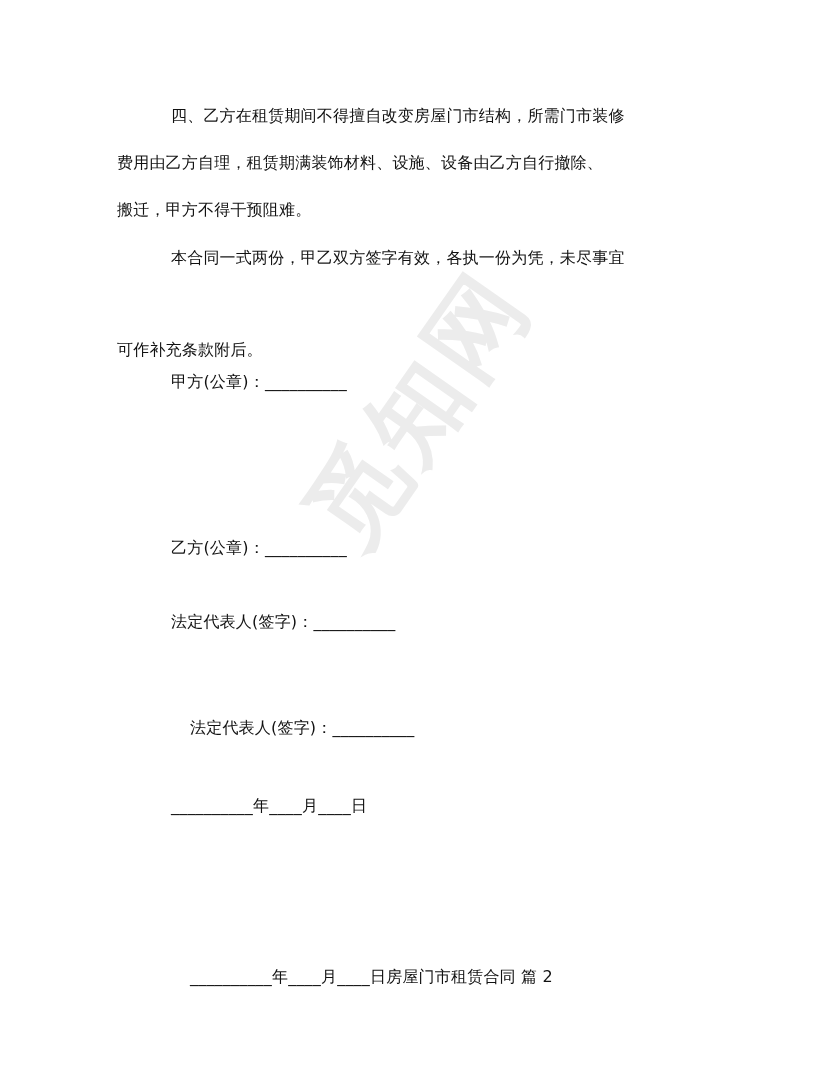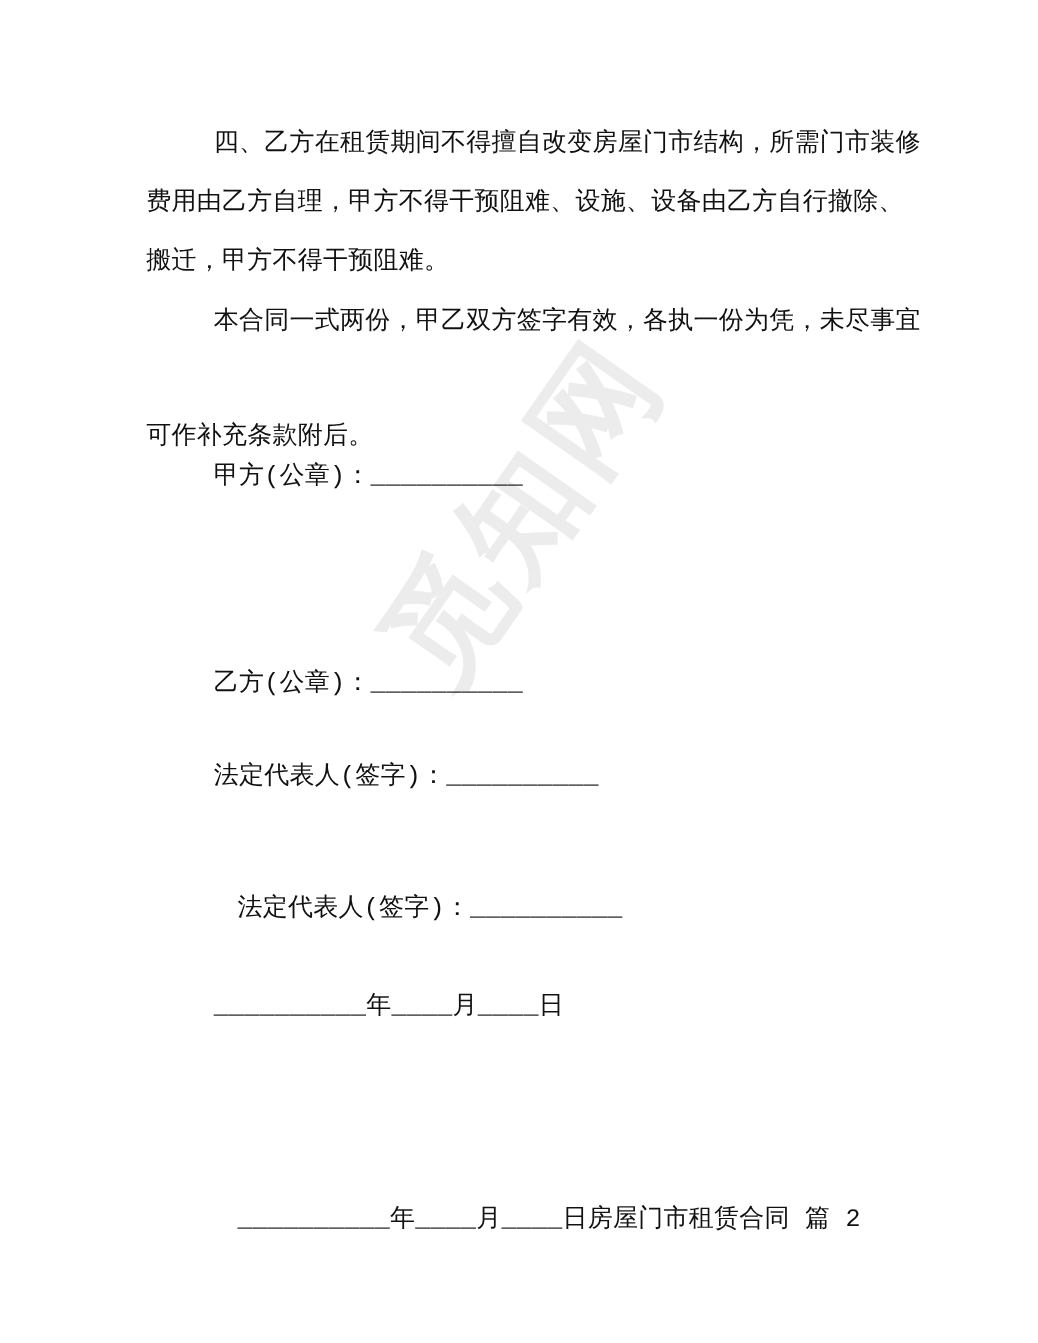--- a/index.html
+++ b/index.html
@@ -15,25 +15,24 @@
       font-family: "DejaVu Sans", "Liberation Sans", sans-serif;
       color: #111111;
     }
     .page {
       position: absolute;
       left: 0; top: 0;
       width: 830px; height: 1074px;
     }
     .line {
       position: absolute;
-      font-size: 20px;
+      font-size: 16px;
       line-height: 24px;
       white-space: nowrap;
       letter-spacing: 0.2px;
-      font-family: Liberation Mono, monospace;
     }
     .watermark {
       position: absolute;
       left: 420px;
       top: 410px;
       transform: translate(-50%, -50%) rotate(-55deg);
       font-size: 96px;
       font-weight: bold;
       color: #ececec;
       letter-spacing: 6px;
@@ -46,21 +45,21 @@
 </head>
 <body>
 
 <div class="page">
 
   <div class="watermark">觅知网</div>
 
   <div class="content">
 
     <div class="line" style="left:171px; top:104px;">四、乙方在租赁期间不得擅自改变房屋门市结构，所需门市装修</div>
-    <div class="line" style="left:117px; top:151px;">费用由乙方自理，甲方不得干预阻难、设施、设备由乙方自行撤除、</div>
+    <div class="line" style="left:117px; top:151px;">费用由乙方自理，租赁期满装饰材料、设施、设备由乙方自行撤除、</div>
     <div class="line" style="left:117px; top:198px;">搬迁，甲方不得干预阻难。</div>
 
     <div class="line" style="left:171px; top:246px;text-align:center;">本合同一式两份，甲乙双方签字有效，各执一份为凭，未尽事宜</div>
     <div class="line" style="left:117px; top:293px;margin-top:45px;">可作补充条款附后。</div>
 
     <div class="line" style="left:171px; top:345px;margin-top:25px;">甲方(公章)：__________</div>
 
     <div class="line" style="left:171px; top:536px;">乙方(公章)：__________</div>
     <div class="line" style="left:171px; top:610px;">法定代表人(签字)：__________</div>
 

